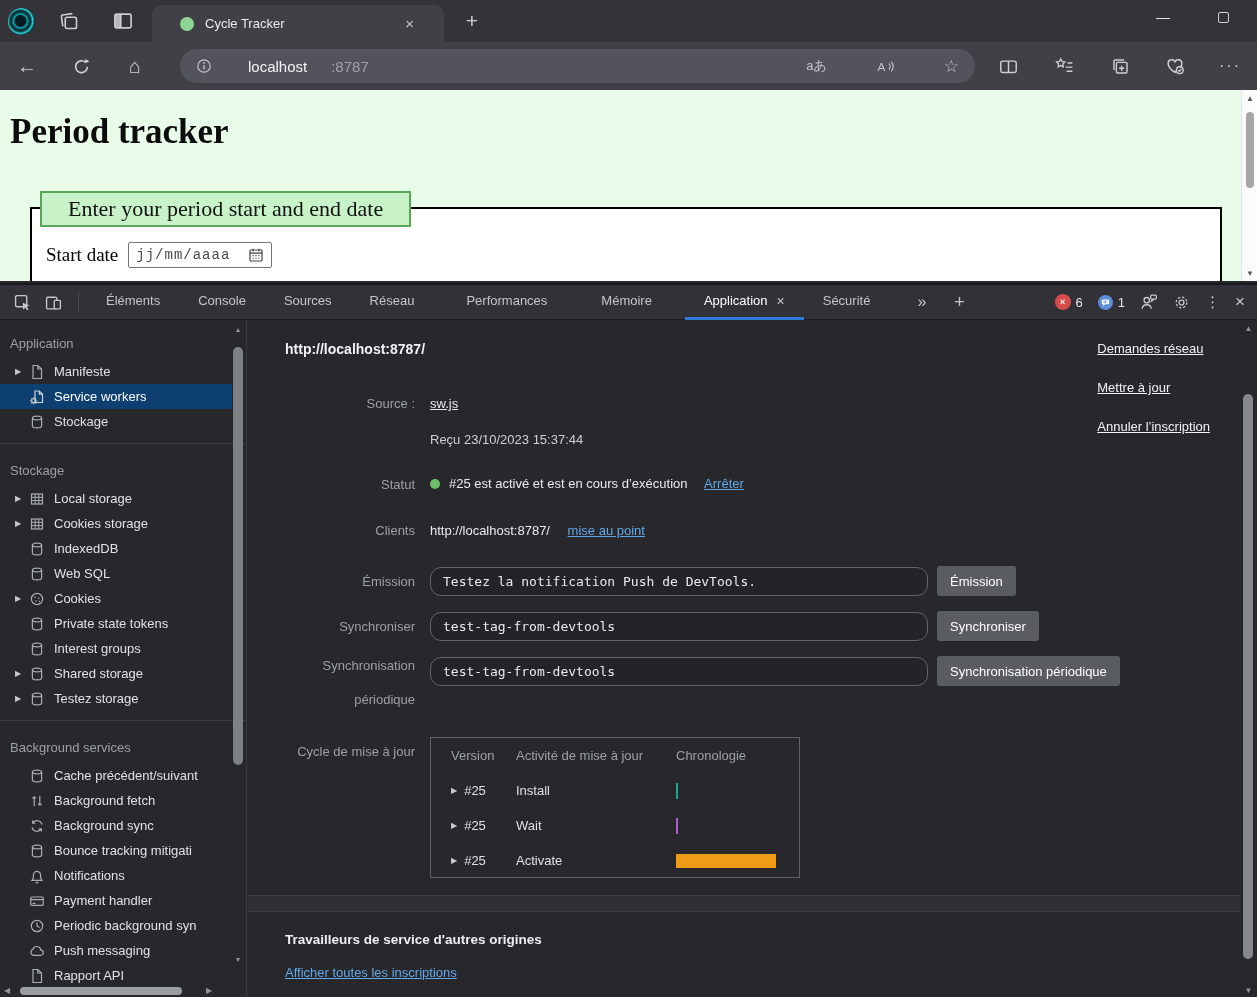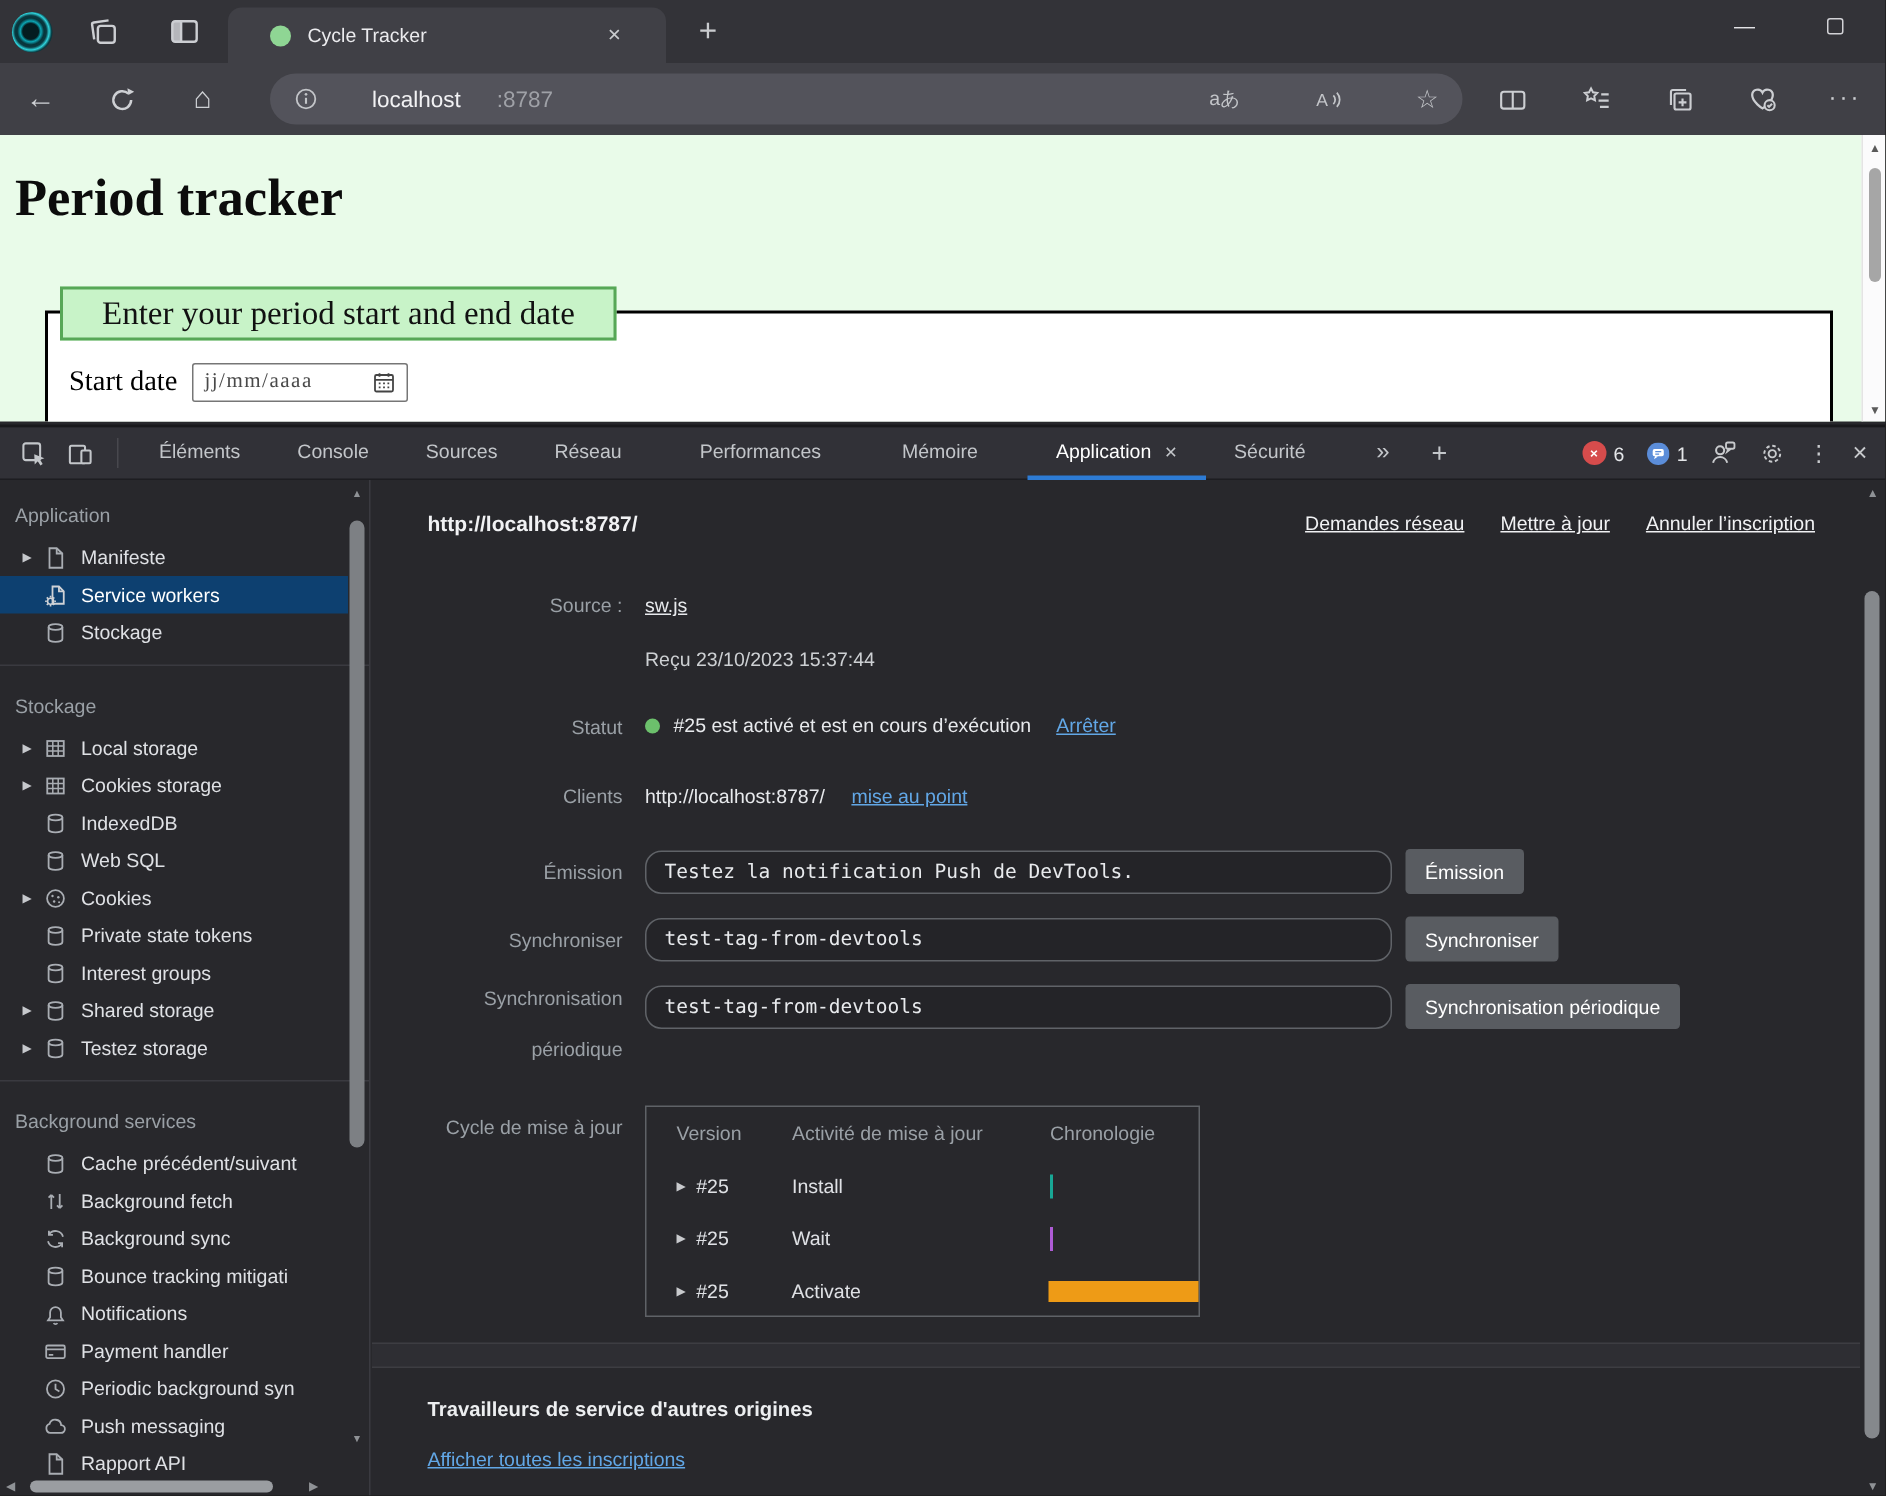--- a/index.html
+++ b/index.html
@@ -33,21 +33,21 @@
   .tb-right{position:absolute;top:0;height:48px;display:flex;align-items:center;justify-content:center;width:40px;color:#ccced2;}
   .dots-h{font-size:16px;letter-spacing:2px;color:#ccced2;}
 
   
   .page{position:absolute;left:0;top:90px;width:1257px;height:191px;background:#e9fbe9;overflow:hidden;font-family:"Liberation Serif",serif;}
   .page h1{position:absolute;left:10px;top:22px;font-size:35px;font-weight:bold;color:#0c0c0c;}
   .fieldset{position:absolute;left:30px;top:117px;width:1192px;height:90px;background:#fff;border:2px solid #000;}
   .legend{position:absolute;left:40px;top:101px;background:#c8f3c8;border:2px solid #57a757;padding:3px 26px;font-size:22px;color:#111;}
   .start-row{position:absolute;left:46px;top:152px;display:flex;align-items:center;gap:10px;font-size:19px;color:#000;}
   .datebox{display:flex;align-items:center;width:144px;height:26px;border:1px solid #767676;background:#fff;border-radius:2px;padding:0 7px;}
-  .datebox .ph{flex:1;font-family:Liberation Serif, serif;font-size:14px;color:#4a4a4a;letter-spacing:1px;}
+  .datebox .ph{flex:1;font-family:Liberation Mono, monospace;font-size:14px;color:#4a4a4a;letter-spacing:1px;}
   .pg-scroll{position:absolute;right:0;top:0;width:16px;height:191px;background:#fbfbfc;border-left:1px solid #e4e4e4;}
   .pg-scroll .ar{position:absolute;left:0;width:16px;height:14px;display:flex;align-items:center;justify-content:center;font-size:8px;color:#5a5a5a;}
   .pg-thumb{position:absolute;left:4px;top:22px;width:8px;height:76px;background:#a6a6a6;border-radius:4px;}
 
   
   .devtools{position:absolute;left:0;top:283px;width:1257px;height:714px;background:#28282c;border-top:2px solid #19191c;color:#dfe1e5;font-size:13px;}
   .dt-toolbar{position:absolute;left:0;top:0;width:1257px;height:35px;background:#313137;border-bottom:1px solid #1d1d21;display:flex;align-items:center;}
   .dt-tool-ic{color:#c3c6ca;display:flex;align-items:center;margin-left:14px;}
   .dt-sep{width:1px;height:20px;background:#48484e;margin:0 8px 0 16px;}
   .dt-tabs{display:flex;align-items:stretch;height:35px;}
@@ -70,32 +70,32 @@
   .sb-divider{height:1px;background:#3a3a40;margin:9px 0;}
   .sb-vthumb{position:absolute;left:233px;top:27px;width:10px;height:418px;background:#7d8084;border-radius:5px;}
   .sb-var{position:absolute;left:233px;width:10px;text-align:center;font-size:7px;color:#8f9296;}
   .sb-hscroll{position:absolute;left:0;bottom:0;width:222px;height:16px;}
   .sb-hthumb{position:absolute;left:20px;top:4px;width:162px;height:8px;background:#9a9da1;border-radius:4px;}
   .sb-har{position:absolute;top:3px;font-size:8px;color:#8f9296;}
 
   
   .dt-main{position:absolute;left:248px;top:35px;width:992px;height:679px;}
   .origin{position:absolute;left:37px;top:21px;font-size:14px;font-weight:bold;color:#f1f2f4;}
-  .hdr-actions{position:absolute;right:30px;top:21px;display:flex;gap:24px;}
+  .hdr-actions{position:absolute;right:30px;top:21px;display:flex;gap:24px;flex-direction:column;}
   .wlink{color:#f1f2f4;text-decoration:underline;font-size:13px;}
   .blink{color:#62a7e6;text-decoration:underline;font-size:13px;}
   .lbl{position:absolute;left:37px;width:130px;text-align:right;color:#9aa0a6;font-size:13px;}
   .val{position:absolute;left:182px;font-size:13px;color:#e8eaed;}
   .dot{width:10px;height:10px;border-radius:50%;background:#6cc06c;display:inline-block;margin-right:9px;vertical-align:-1px;}
   .dt-input{position:absolute;left:182px;width:498px;height:29px;background:#242428;border:1px solid #606368;border-radius:11px;
     color:#e8eaed;font-family:"DejaVu Sans Mono",monospace;font-size:13px;padding:0 12px;outline:none;}
   .dt-btn{position:absolute;left:689px;height:30px;background:#595c61;border:none;border-radius:3px;color:#fff;
     font-family:"Liberation Sans",sans-serif;font-size:13px;padding:0 13px;}
   .cycle-table{position:absolute;left:182px;top:417px;width:370px;height:141px;border:1px solid #5f6267;}
-  .ct-row{display:flex;height:35px;align-items:center;gap:12px;}
+  .ct-row{display:flex;height:35px;align-items:center;}
   .ct-c1{width:85px;padding-left:20px;display:flex;align-items:center;}
   .ct-c2{width:160px;}
   .ct-c3{flex:1;display:flex;align-items:center;}
   .ct-head{color:#9aa0a6;}
   .ct-tri{font-size:8px;color:#c8cacd;margin-right:7px;}
   .tick{width:2px;height:16px;}
   .tick-teal{background:#18a795;}
   .tick-purple{background:#ae5bd6;}
   .bar-orange{width:100px;height:14px;background:#ee9b16;}
   .band{position:absolute;left:0;top:575px;width:100%;height:17px;background:#2e2e33;border-top:1px solid #3d3d42;border-bottom:1px solid #3d3d42;}

